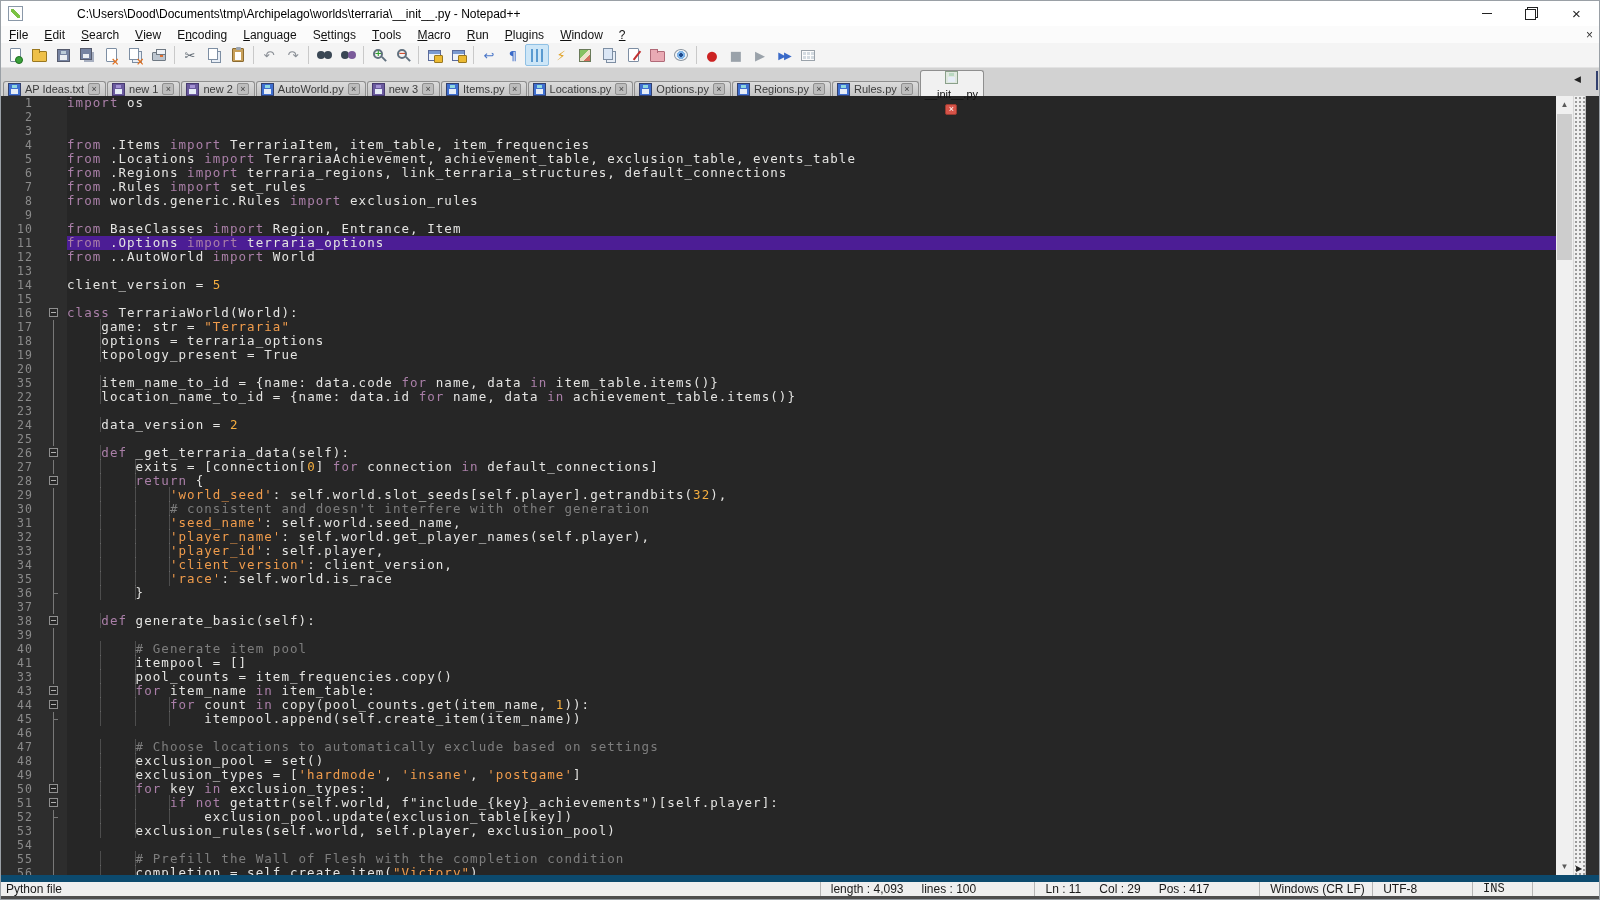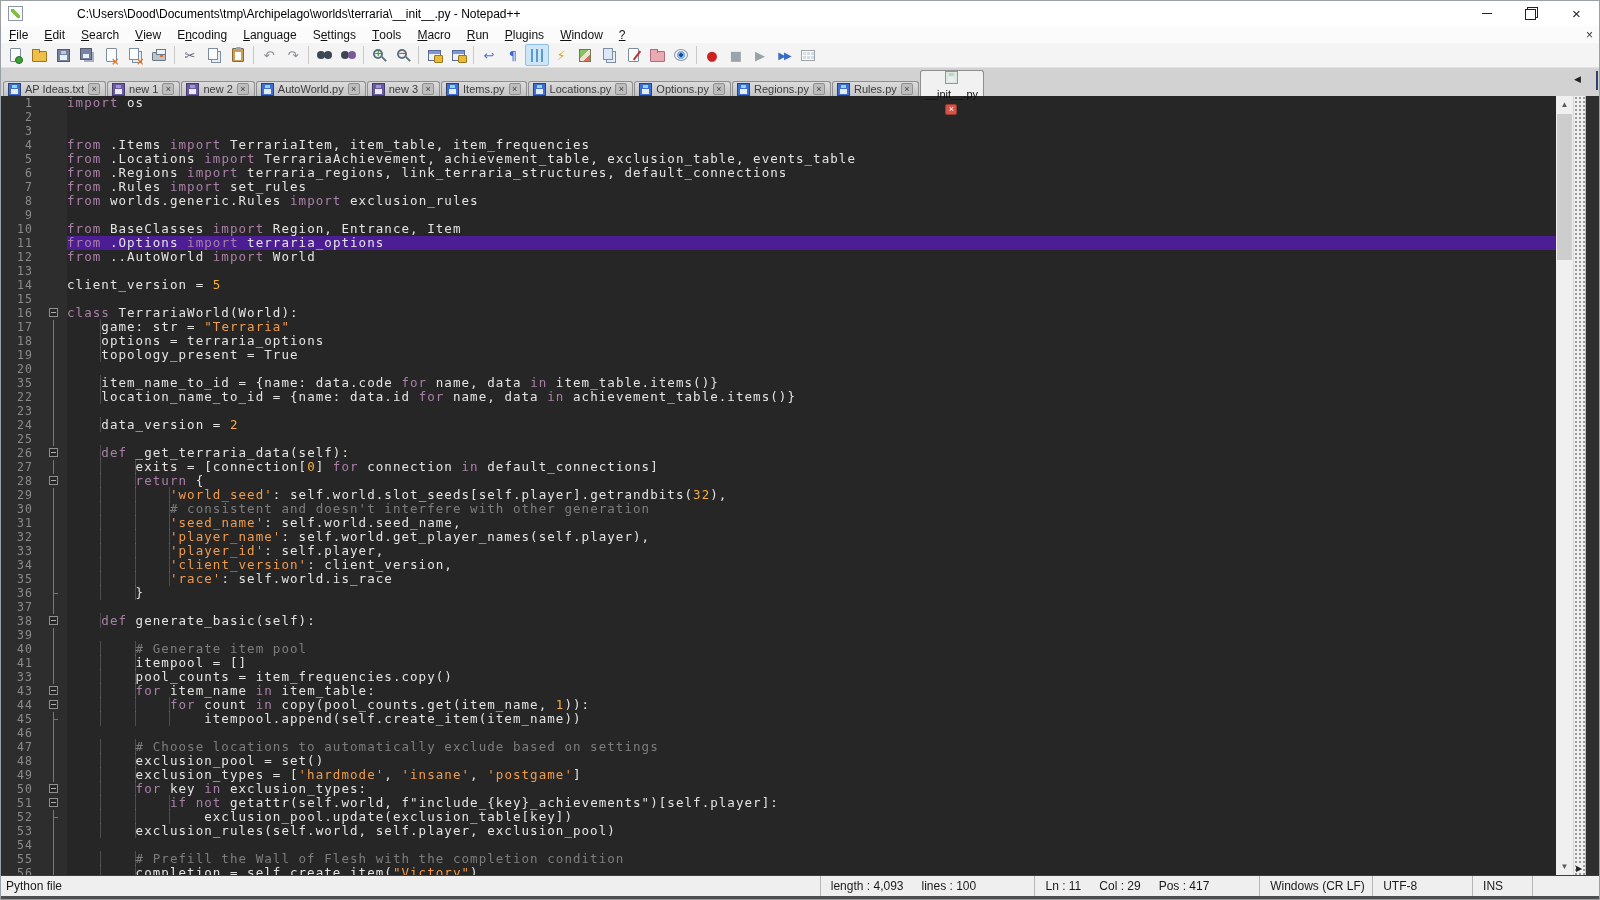--- a/index.html
+++ b/index.html
@@ -111,27 +111,27 @@
   .vscroll { flex:0 0 17px; background:#f0f0f0; display:flex; flex-direction:column; position:relative; }
   .vs-arrow { height:17px; display:flex; align-items:center; justify-content:center; color:#5a5a5a; font-size:8px; }
   .vs-track { flex:1 1 auto; position:relative; }
   .vs-thumb { position:absolute; left:1px; right:1px; top:1px; height:146px; background:#cdcdcd; }
   .splitter { flex:0 0 12px; background:#f0f0f0; border-left:1px solid #d8d8d8;
               background-image:radial-gradient(#9a9a9a 1px, transparent 1px); background-size:4px 4px; position:relative; }
   .splitter .sp-arrow { position:absolute; bottom:2px; left:2px; font-size:8px; color:#222; background:#f0f0f0; }
   .minipane { flex:0 0 14px; background:#2e2e2e; border-left:1px solid #c0c0c0; }
 
   
-  .statusbar { height:21px; background:#efefef; border-top:1px solid #0c4a6e; display:flex; align-items:center;
+  .statusbar { height:21px; background:#efefef; border-top:7px solid #0c4a6e; display:flex; align-items:center;
                font-size:12px; color:#1a1a1a; flex:0 0 auto; }
   .sb-sec { height:100%; display:flex; align-items:center; padding:0 10px; border-left:1px solid #b5b5b5; white-space:nowrap; }
   .sb-sec:first-child { border-left:none; flex:1 1 auto; padding-left:5px; }
   .sb-gap { display:inline-block; width:18px; }
   .sb-type { width:820px; } .sb-len { width:215px; } .sb-lncol { width:225px; }
-  .sb-eol { width:113px; } .sb-enc { width:100px; } .sb-ins { width:60px; } .sb-grip { flex:0 0 67px; height:100%; border-left:1px solid #b5b5b5; }
+  .sb-eol { width:113px; } .sb-enc { width:100px; } .sb-ins { width:60px;font-family:Liberation Mono, monospace; } .sb-grip { flex:0 0 67px; height:100%; border-left:1px solid #b5b5b5; }
   .bottomstrip { height:3px; background:#4e4e4e; flex:0 0 auto; }
 </style>
 </head>
 <body>
 
 <div class="win">
 
   <div class="titlebar">
     <span class="np-icon"></span>
     <span class="title-text">C:\Users\Dood\Documents\tmp\Archipelago\worlds\terraria\__init__.py - Notepad++</span>

